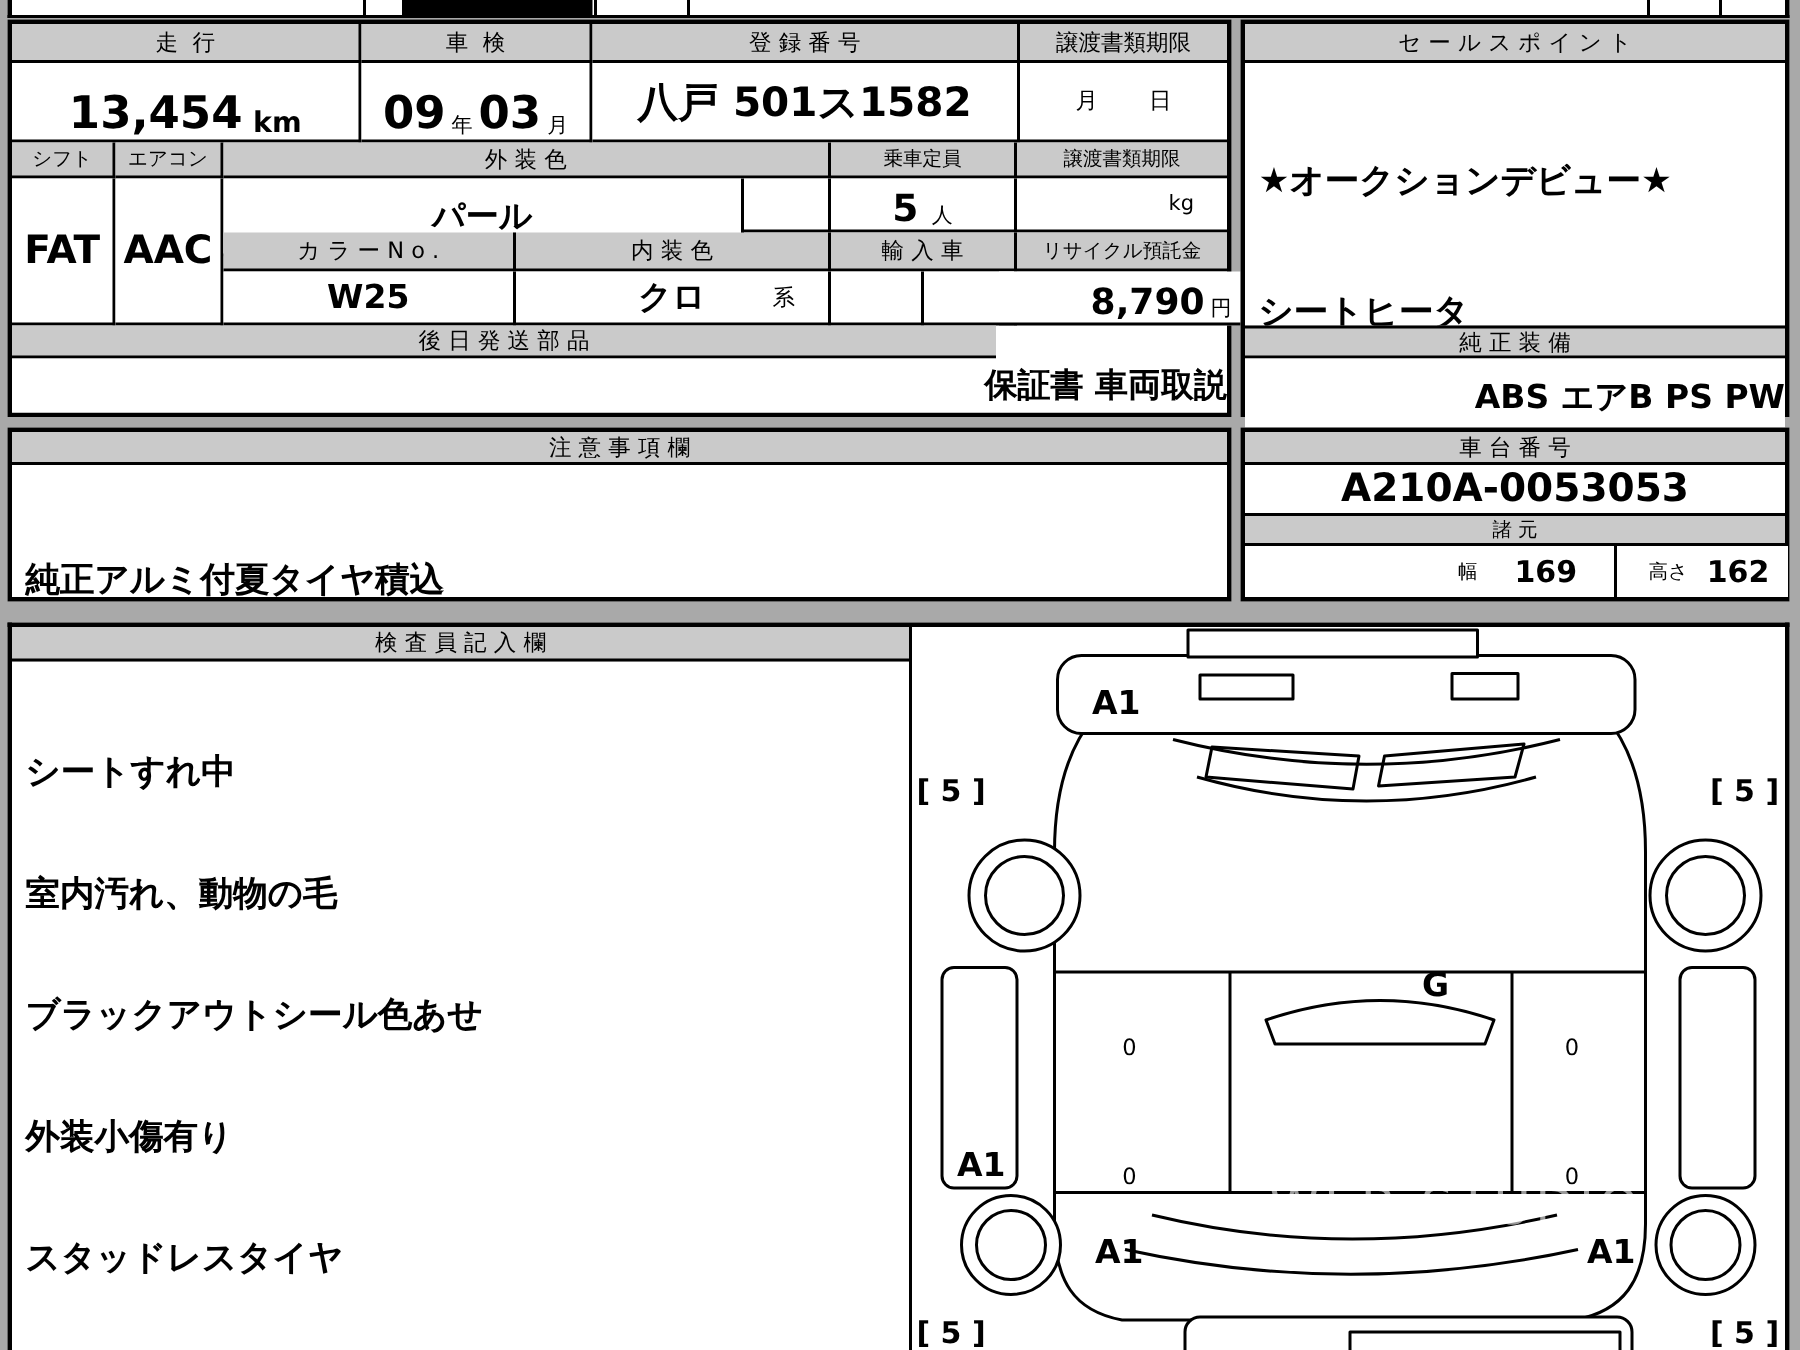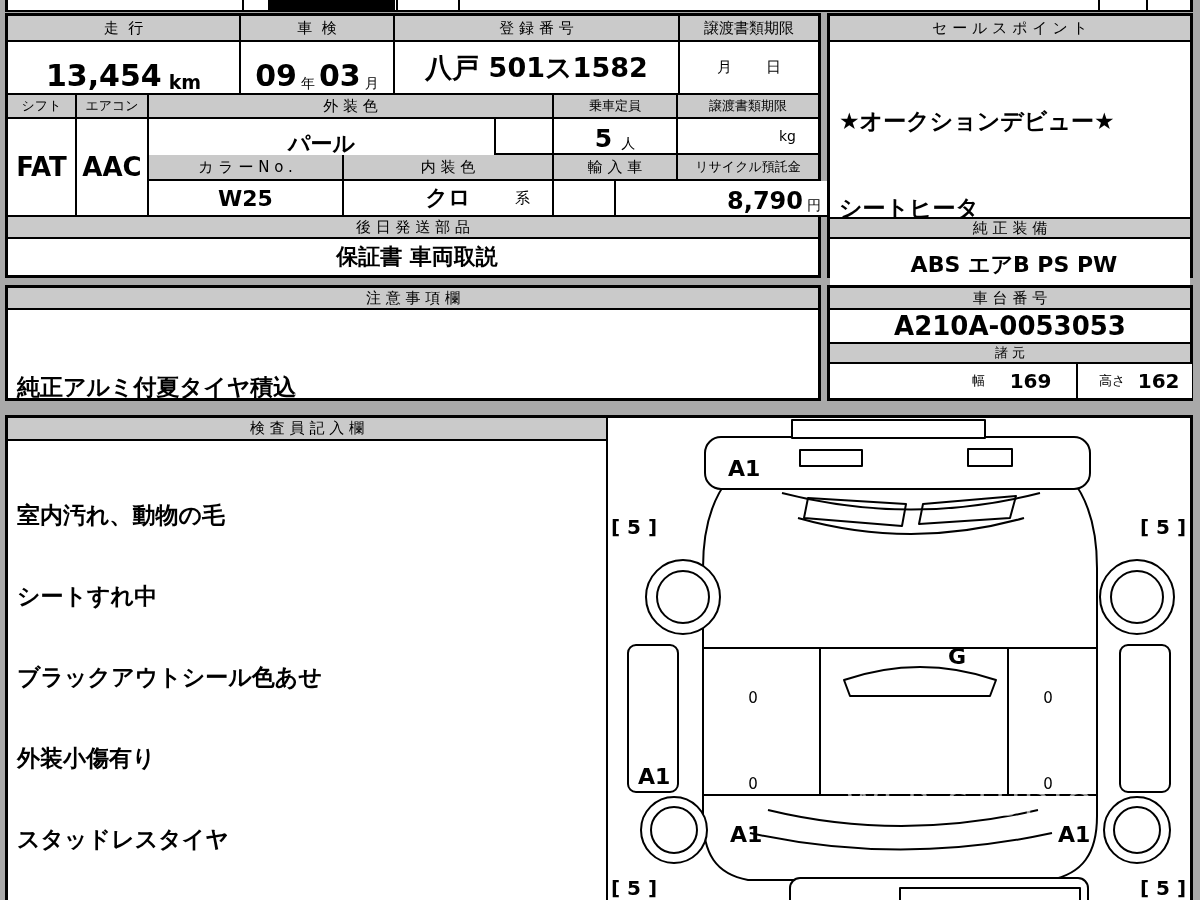--- a/index.html
+++ b/index.html
@@ -10,21 +10,21 @@
   .c{position:absolute;display:flex;align-items:center;justify-content:center;background:#fff}
   .hdr{background:#cacaca;font-size:15px;white-space:pre}
   .hdr-s{font-size:13px}
   .br{border-right:2px solid #000}
   .bb{border-bottom:2px solid #000}
   .bt{border-top:2px solid #000}
   .bold{font-weight:bold}
   .num{font-weight:bold;font-size:30px}
   .unit{font-size:14px}
   .base{align-items:flex-end}
-  .left{justify-content:center}
+  .left{justify-content:flex-end}
   .right{justify-content:flex-end}
   .lines{display:block;padding:7px 9px;font-weight:bold;font-size:23px;line-height:29px;white-space:pre}
   .vline{position:absolute;width:2px;background:#000}
   .strip{position:absolute;left:5px;top:0;width:1188px;height:12px;background:#fff;border-left:3px solid #000;border-right:3px solid #000;border-bottom:2px solid #000}
 </style>
 </head>
 <body>
 
 <div id="screen">
 
@@ -99,21 +99,21 @@
       <span class="bold" style="font-size:22px">クロ</span>
       <span style="position:absolute;right:22px;font-size:15px">系</span>
     </div>
     <div class="c br bb" style="left:546px;top:165px;width:62px;height:36px"></div>
     <div class="c br bb" style="left:608px;top:165px;width:62px;height:36px"></div>
     <div class="c bb right base" style="left:658px;top:165px;width:165px;height:36px;padding-right:10px;gap:4px">
       <span class="bold" style="font-size:24px">8,790</span>
       <span class="unit">円</span>
     </div>
 
-    <div class="c hdr bb" style="left:0;top:201px;width:810px;height:22px"><span>後 日 発 送 部 品</span></div>
+    <div class="c hdr bb" style="left:0;top:201px;width:656px;height:22px"><span>後 日 発 送 部 品</span></div>
 
     <div class="c left" style="left:0;top:223px;width:810px;height:36px;padding-left:8px">
       <span class="bold" style="font-size:22px;white-space:pre">保証書 車両取説</span>
     </div>
   </div>
 
   <div class="blk" style="left:827px;top:13px;width:366px;height:265px">
     <div class="c hdr bb" style="left:0;top:0;width:360px;height:26px"><span>セ ー ル ス ポ イ ン ト</span></div>
     <div class="lines" style="position:absolute;left:0;top:26px;width:360px;height:175px">
       <div>★オークションデビュー★</div>
@@ -146,22 +146,22 @@
     </div>
     <div class="c left" style="left:248px;top:76px;width:114px;height:34px;padding-left:21px">
       <span style="font-size:13px">高さ</span>
       <span class="bold" style="font-size:20px;flex:1;text-align:center">162</span>
     </div>
   </div>
 
   <div class="blk" style="left:5px;top:415px;width:1188px;height:485px;border-bottom:none">
     <div class="c hdr bb" style="left:0;top:0;width:598px;height:23px"><span>検 査 員 記 入 欄</span></div>
     <div class="lines" style="position:absolute;left:0;top:23px;width:598px;height:459px;line-height:27px">
+      <div>シートすれ中</div>
       <div>室内汚れ、動物の毛</div>
-      <div>シートすれ中</div>
       <div>ブラックアウトシール色あせ</div>
       <div>外装小傷有り</div>
       <div>スタッドレスタイヤ</div>
       
       
     </div>
     <div class="vline" style="left:598px;top:0;height:482px"></div>
 
     <svg width="582" height="482" viewBox="0 0 582 482" style="position:absolute;left:600px;top:0">
       <g fill="none" stroke="#000" stroke-width="2" stroke-linejoin="round">

